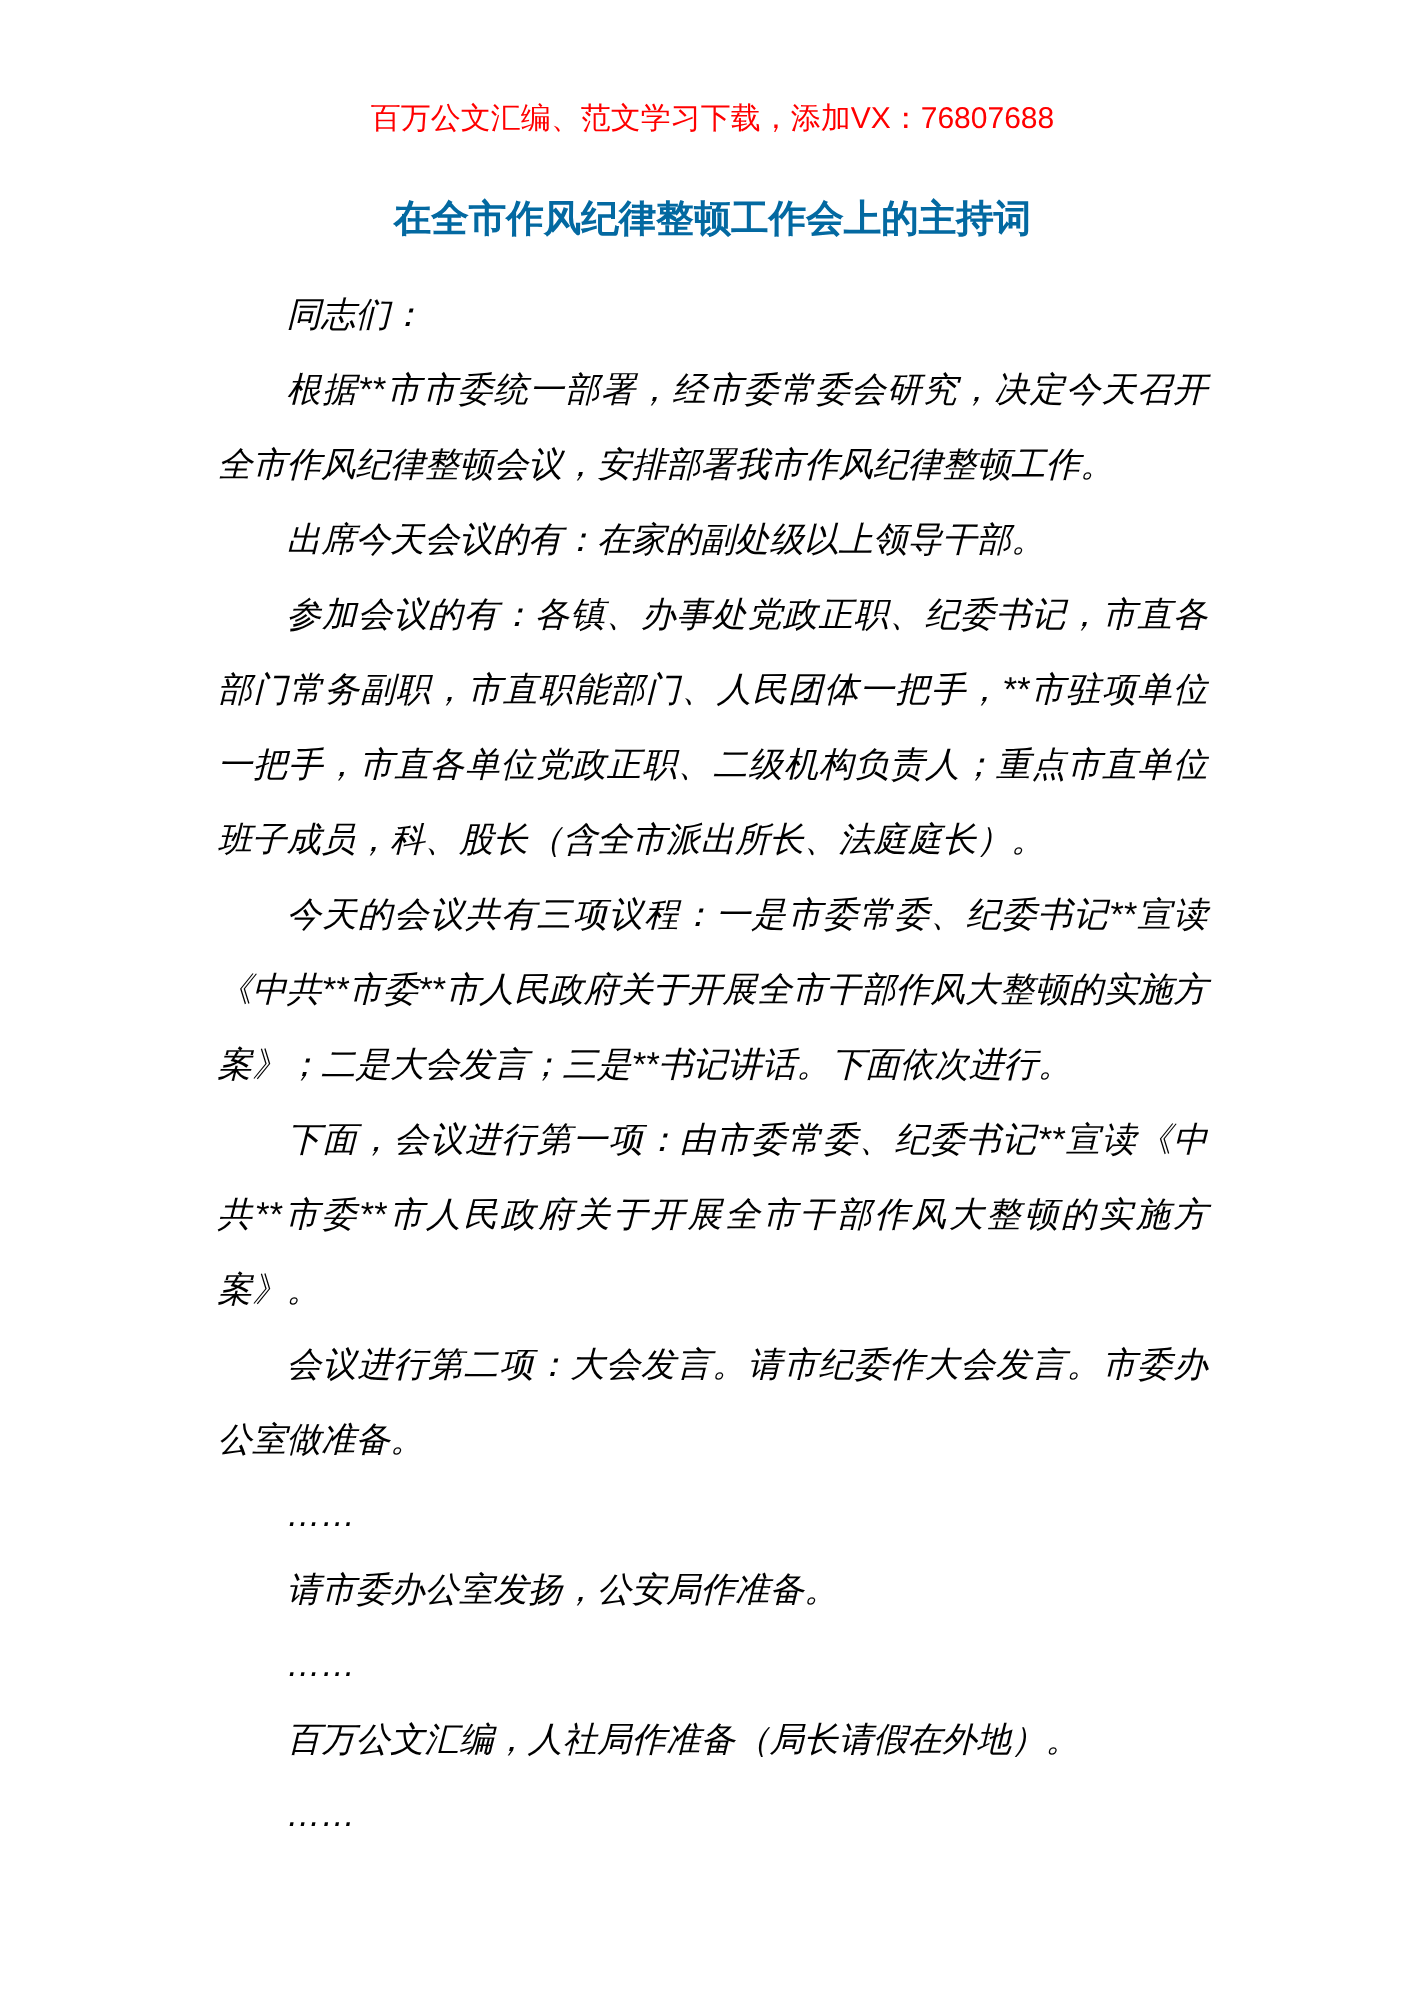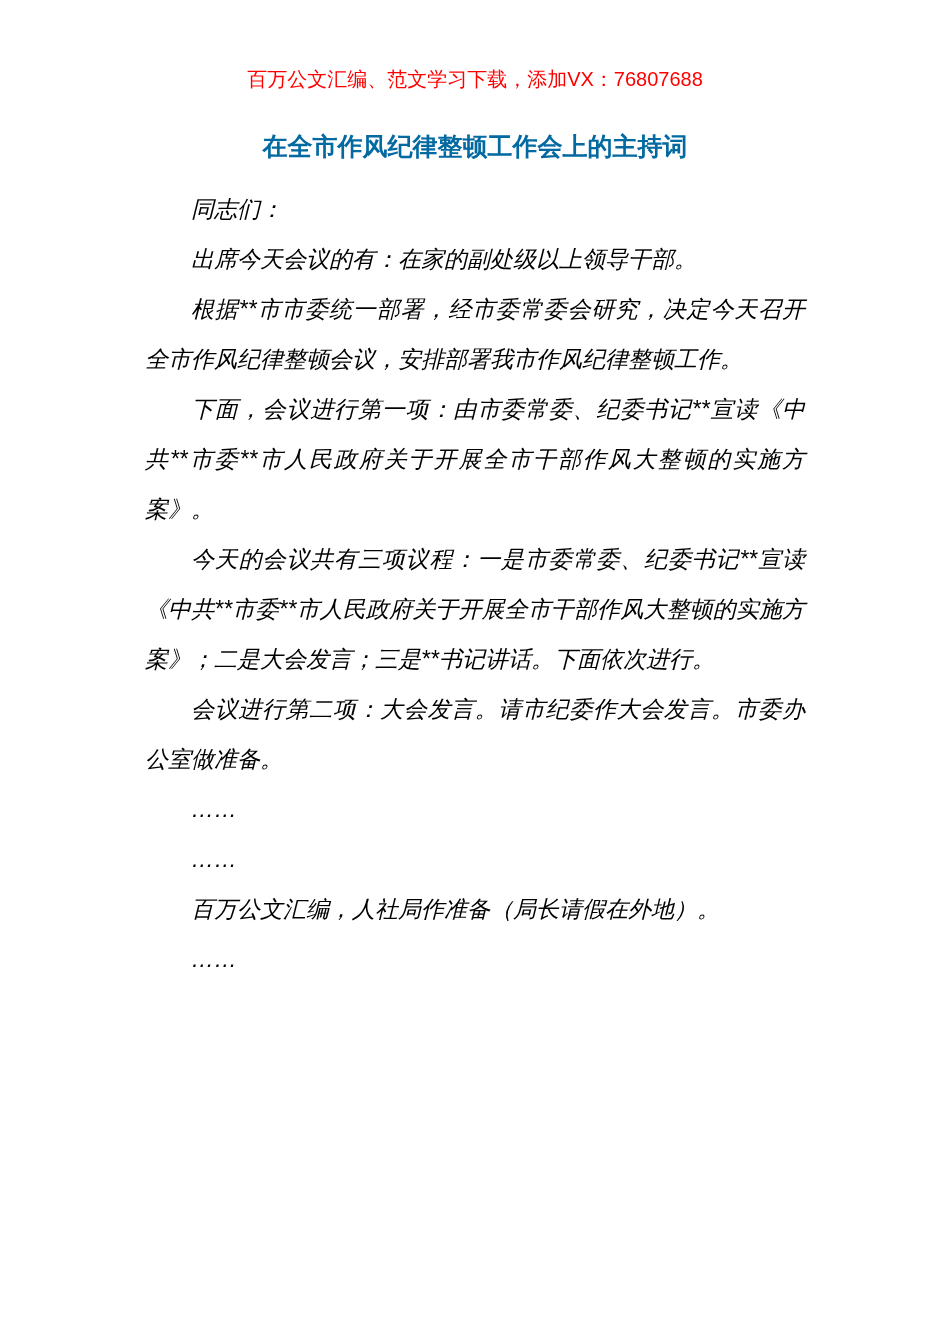--- a/index.html
+++ b/index.html
@@ -49,23 +49,25 @@
 </head>
 <body>
 
 <div class="page">
   <div class="notice">百万公文汇编、范文学习下载，添加VX：76807688</div>
 
   <h1 class="doc-title">在全市作风纪律整顿工作会上的主持词</h1>
 
   <div class="doc-body">
     <p>同志们：</p>
+    <p>根据**市市委统一部署，经市委常委会研究，决定今天召开全市作风纪律整顿会议，安排部署我市作风纪律整顿工作。</p>
     <p>出席今天会议的有：在家的副处级以上领导干部。</p>
-    <p>根据**市市委统一部署，经市委常委会研究，决定今天召开全市作风纪律整顿会议，安排部署我市作风纪律整顿工作。</p>
+    <p>参加会议的有：各镇、办事处党政正职、纪委书记，市直各部门常务副职，市直职能部门、人民团体一把手，**市驻项单位一把手，市直各单位党政正职、二级机构负责人；重点市直单位班子成员，科、股长（含全市派出所长、法庭庭长）。</p>
+    <p>今天的会议共有三项议程：一是市委常委、纪委书记**宣读《中共**市委**市人民政府关于开展全市干部作风大整顿的实施方案》；二是大会发言；三是**书记讲话。下面依次进行。</p>
     <p>下面，会议进行第一项：由市委常委、纪委书记**宣读《中共**市委**市人民政府关于开展全市干部作风大整顿的实施方案》。</p>
-    <p>今天的会议共有三项议程：一是市委常委、纪委书记**宣读《中共**市委**市人民政府关于开展全市干部作风大整顿的实施方案》；二是大会发言；三是**书记讲话。下面依次进行。</p>
     <p>会议进行第二项：大会发言。请市纪委作大会发言。市委办公室做准备。</p>
     <p>……</p>
+    <p>请市委办公室发扬，公安局作准备。</p>
     <p>……</p>
     <p>百万公文汇编，人社局作准备（局长请假在外地）。</p>
     <p>……</p>
   </div>
 </div>
 
 </body></html>

